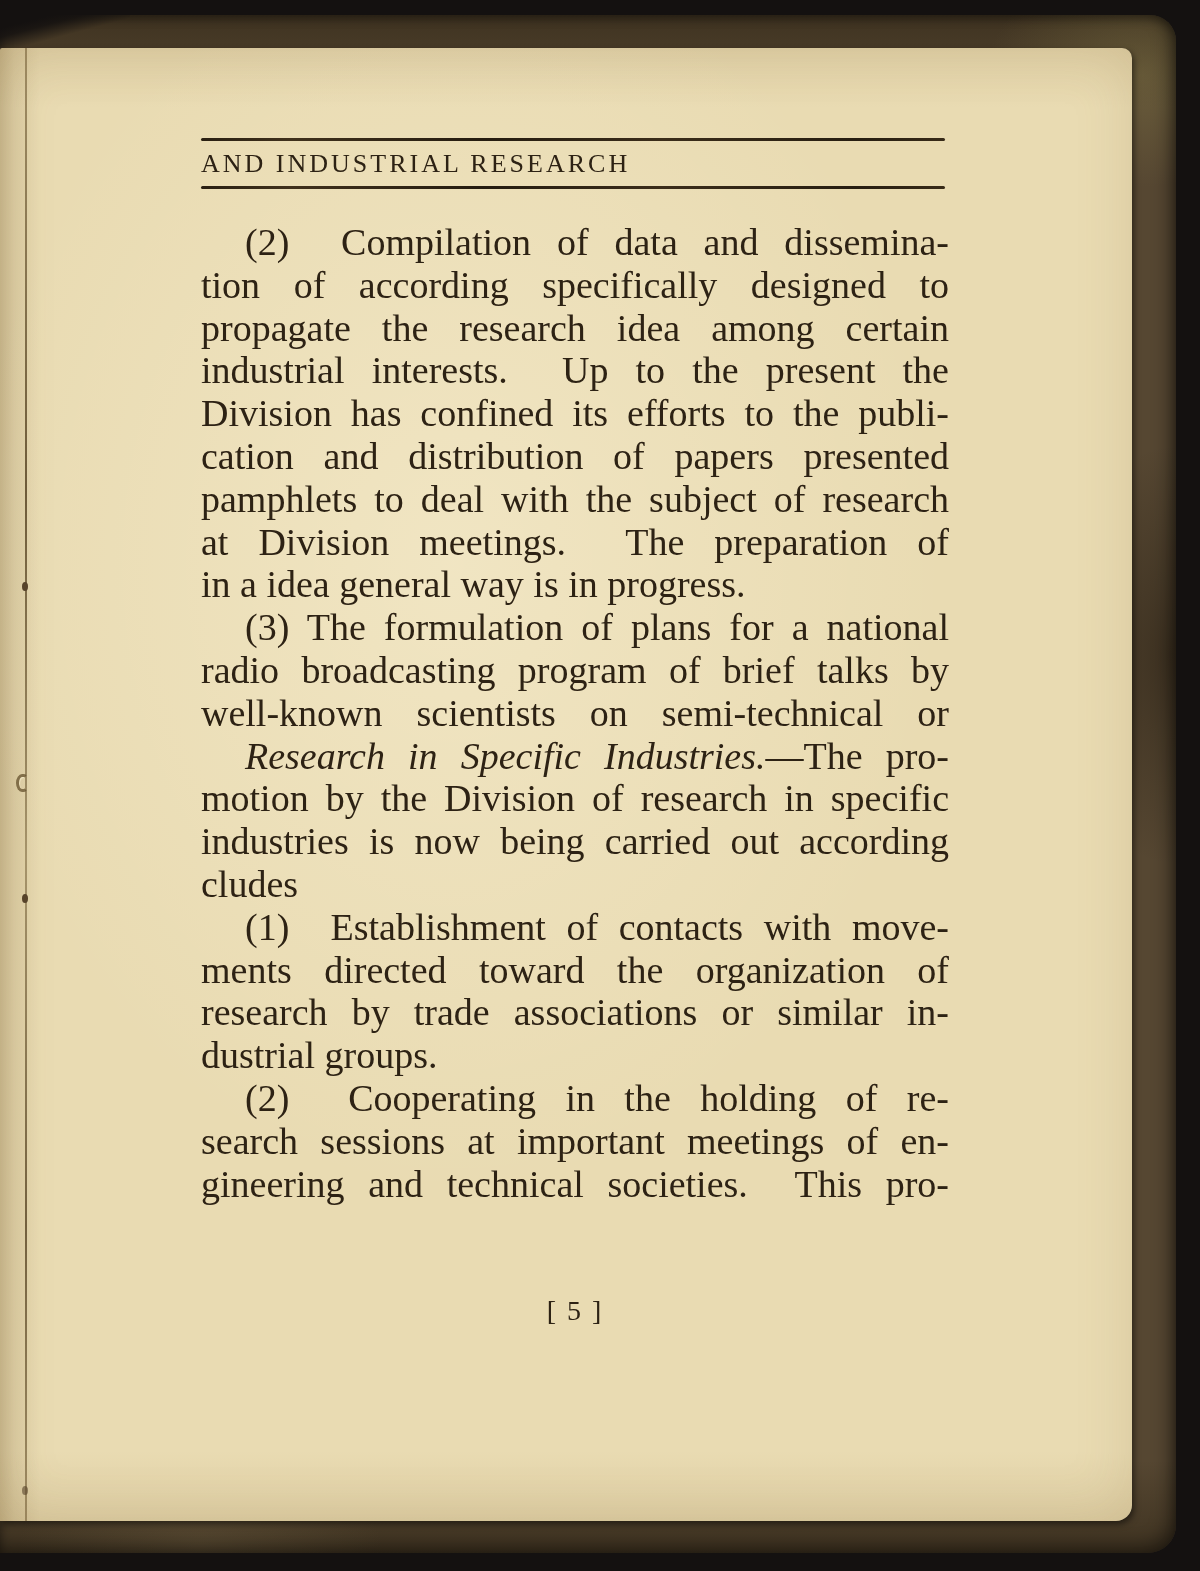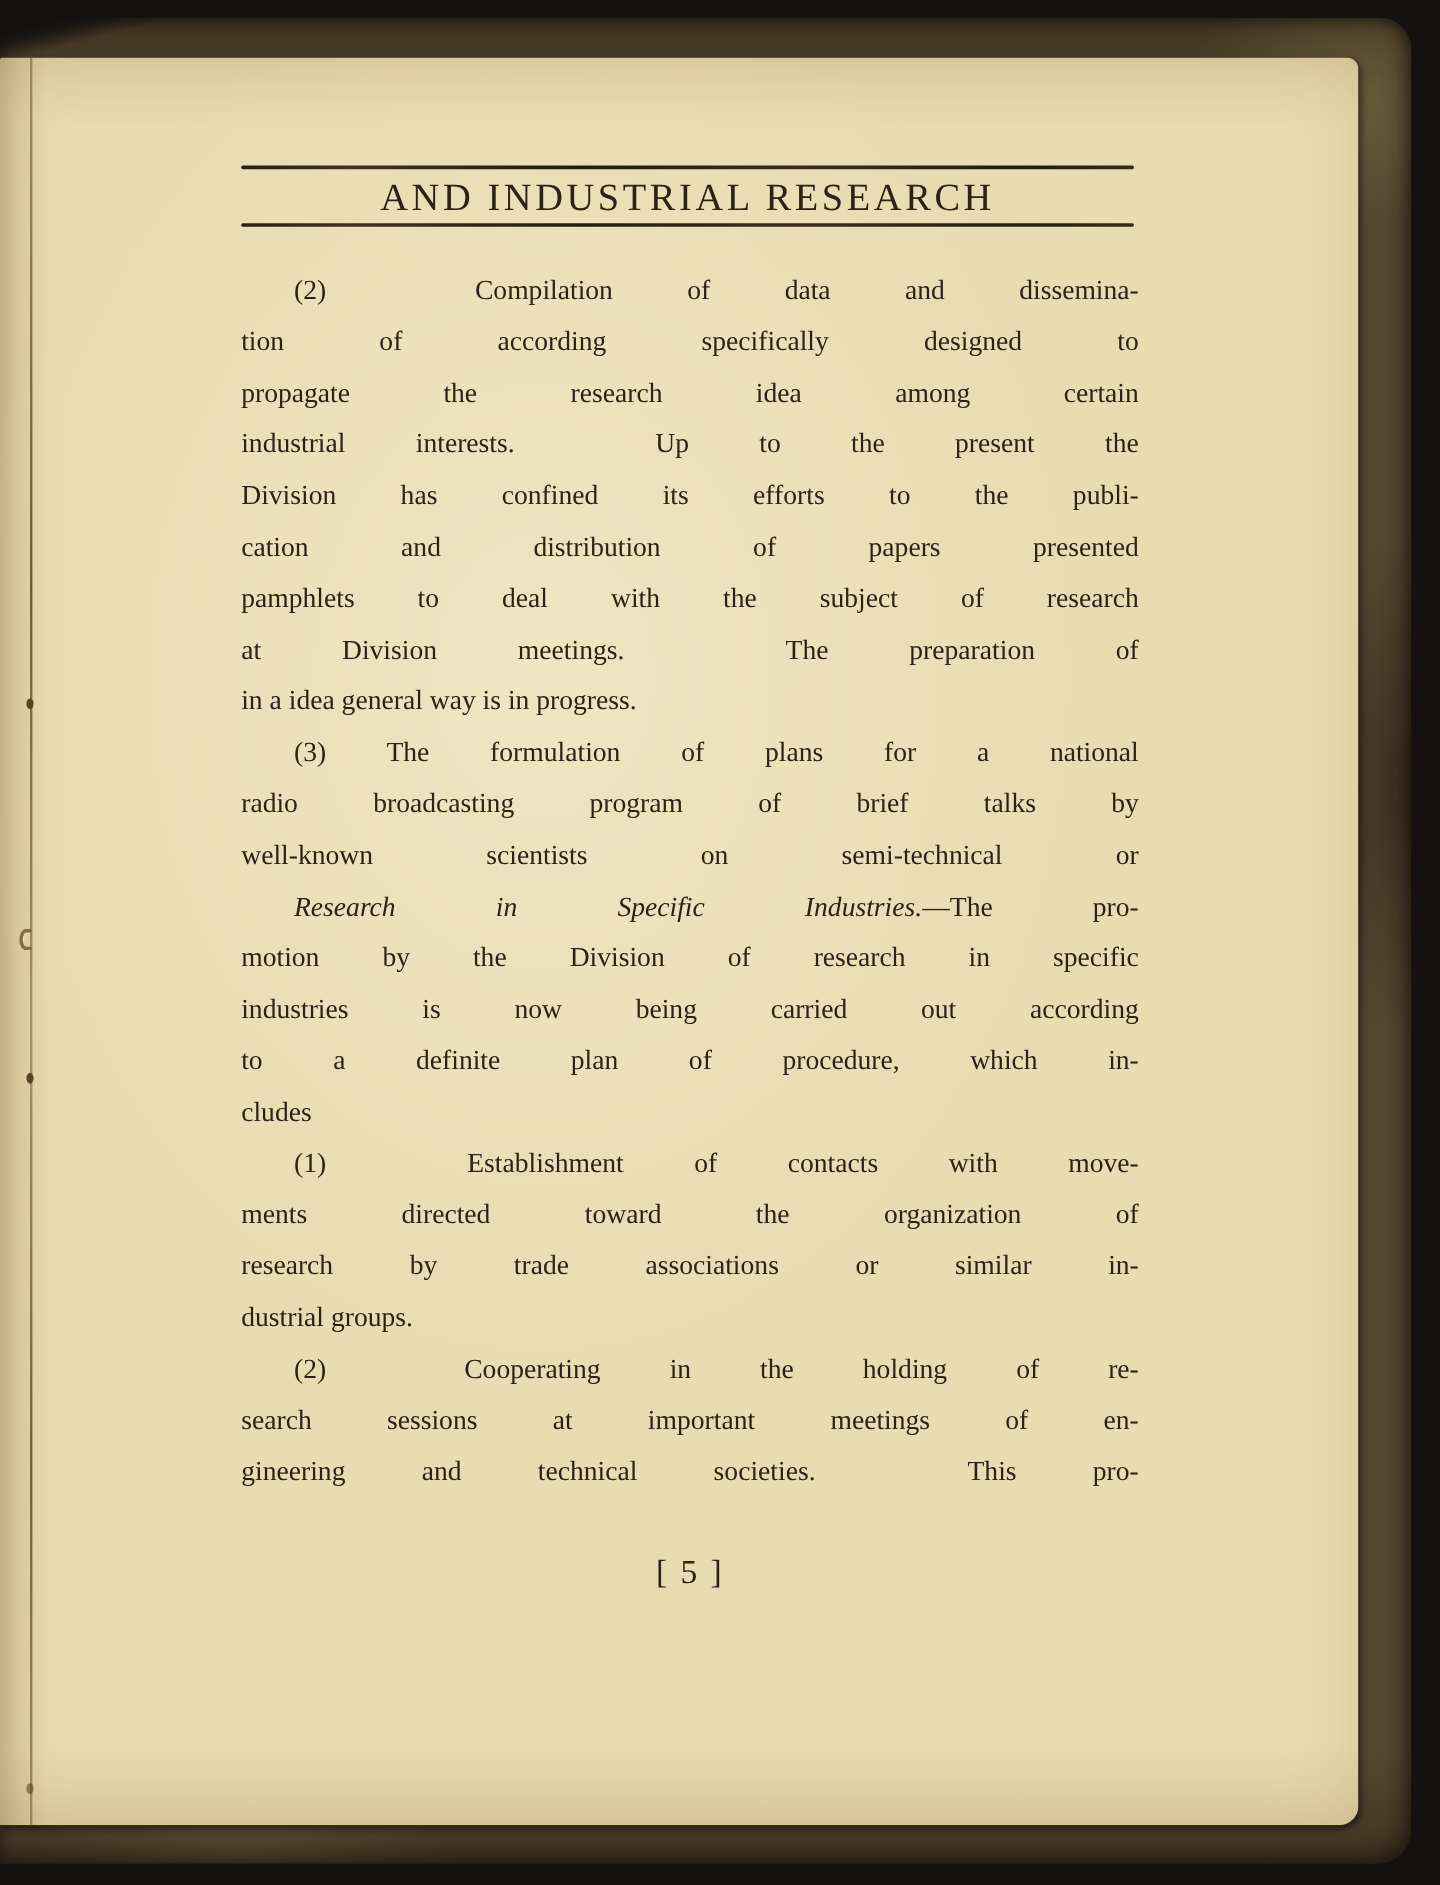--- a/index.html
+++ b/index.html
@@ -72,30 +72,30 @@
   }
   
   .running-head{
     position:absolute;left:201px;top:138px;width:744px;
   }
   .rule{
     height:3px;border-radius:2px;
     background:linear-gradient(90deg,#2a2012,#40311c 12%,#251c10 38%,#3b2d1a 62%,#271e11 88%,#382b18);
   }
   .head-text{
-    text-align:center;
-    font-size:32px;line-height:44px;
+    text-align:left;
+    font-size:26px;line-height:44px;
     letter-spacing:3px;
     color:var(--ink);
     padding:1px 0 0 0;
   }
   
   .text-block{
     position:absolute;left:201px;top:221px;width:748px;
-    font-size:23px;line-height:42.8px;color:var(--ink);
+    font-size:38px;line-height:42.8px;color:var(--ink);
   }
   .ln{
     text-align:justify;
     text-align-last:justify;
     white-space:pre-wrap;
   }
   .ln.end{text-align-last:left;}
   .ln.ind{padding-left:44px;}
   .it{font-style:italic;}
   
@@ -133,21 +133,20 @@
     <div class="ln">cation and distribution of papers presented</div>
     <div class="ln">pamphlets to deal with the subject of research</div>
     <div class="ln">at Division meetings.  The preparation of</div>
     <div class="ln end">in a idea general way is in progress.</div>
     <div class="ln ind">(3) The formulation of plans for a national</div>
     <div class="ln">radio broadcasting program of brief talks by</div>
     <div class="ln">well-known scientists on semi-technical or</div>
     <div class="ln ind"><span class="it">Research in Specific Industries.</span><span>—The pro-</span></div>
     <div class="ln">motion by the Division of research in specific</div>
     <div class="ln">industries is now being carried out according</div>
-    <div class="ln">to a definite plan of procedure, which in-</div>
     <div class="ln end">cludes</div>
     <div class="ln ind">(1)  Establishment of contacts with move-</div>
     <div class="ln">ments directed toward the organization of</div>
     <div class="ln">research by trade associations or similar in-</div>
     <div class="ln end">dustrial groups.</div>
     <div class="ln ind">(2)  Cooperating in the holding of re-</div>
     <div class="ln">search sessions at important meetings of en-</div>
     <div class="ln">gineering and technical societies.  This pro-</div>
   </div>
 

